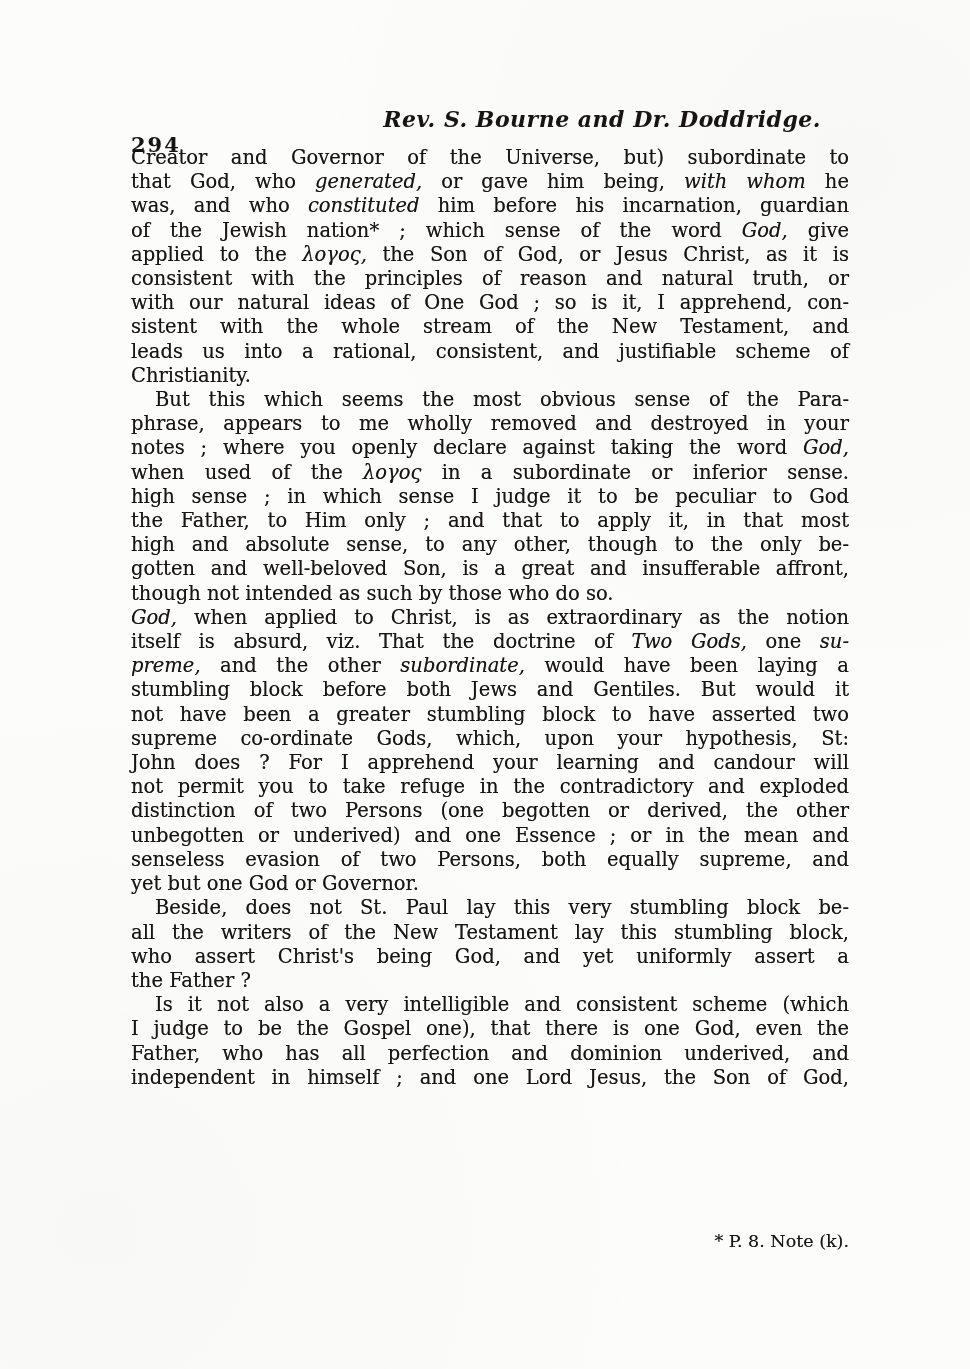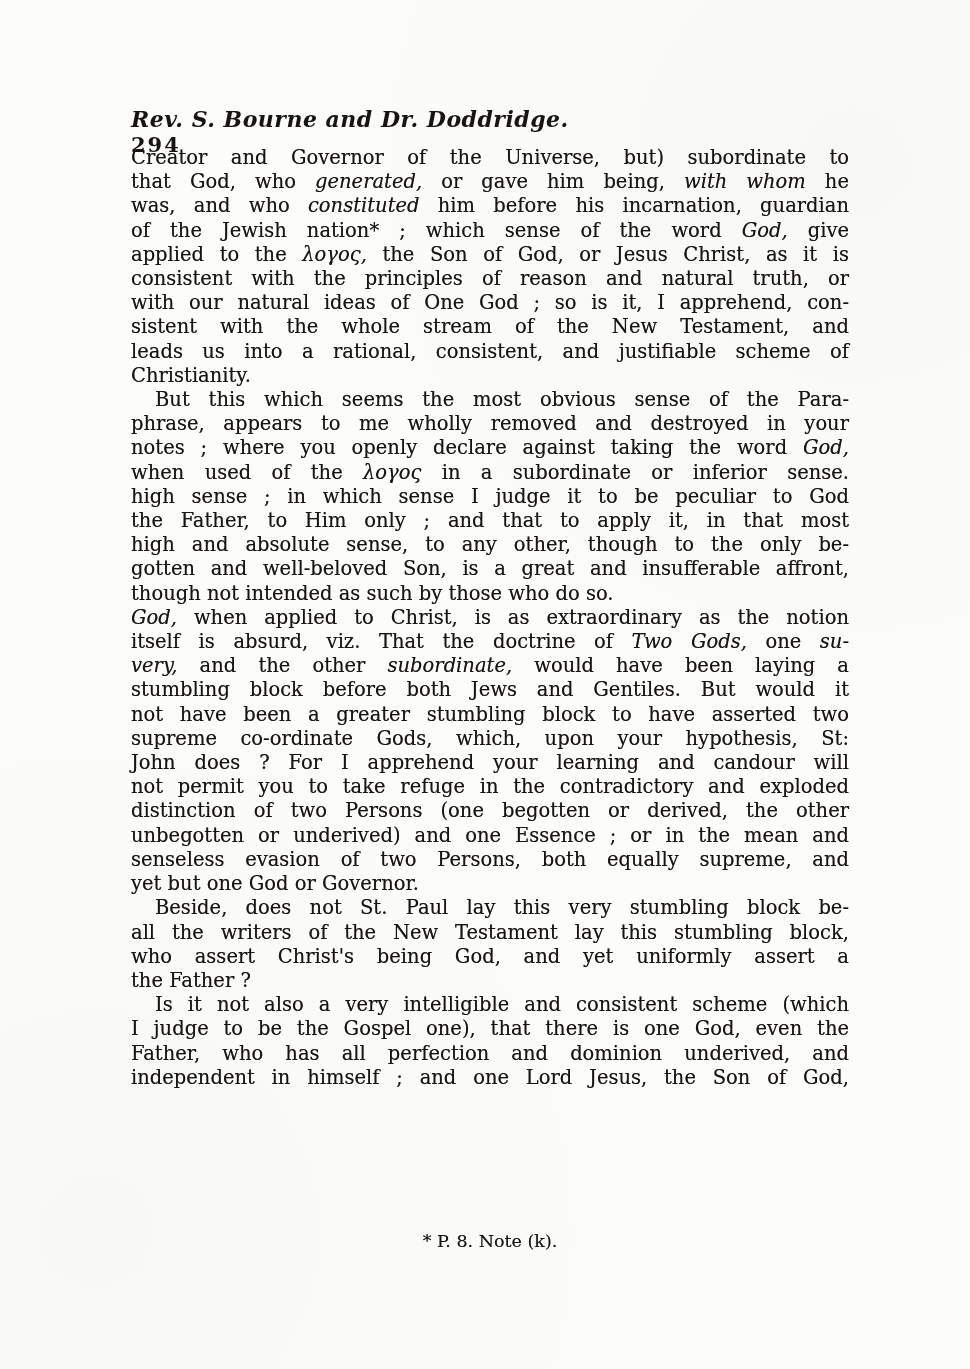--- a/index.html
+++ b/index.html
@@ -30,21 +30,21 @@
     font-size: 21px;
     font-weight: bold;
     letter-spacing: 2px;
     margin-top: 24px;
   }
   .running-head {
     position: absolute;
     left: 131px;
     top: 106px;
     width: 690px;
-    text-align: left;
+    text-align: right;
     font-style: italic;
     font-weight: bold;
     font-size: 22px;
     letter-spacing: 0.5px;
   }
   .page-body {
     position: absolute;
     left: 131px;
     top: 146px;
     width: 718px;
@@ -63,21 +63,21 @@
     text-indent: 24px;
   }
   .it {
     font-style: italic;
   }
   .footnote {
     position: absolute;
     left: 131px;
     top: 1231px;
     width: 718px;
-    text-align: center;
+    text-align: right;
     font-size: 17.5px;
     text-shadow: 0 0 0.5px rgba(20,15,10,0.5);
   }
 </style>
 </head>
 <body>
 
 <div class="scan-page">
 
   <div class="page-number">294</div>
@@ -99,21 +99,21 @@
       <div class="line"><span>phrase, appears to me wholly removed and destroyed in your</span></div>
       <div class="line"><span>notes ; where you openly declare against taking the word </span><span class="it">God,</span></div>
       <div class="line"><span>when used of the </span><span class="it">λογος</span><span> in a subordinate or inferior sense.</span></div>
       <div class="line"><span>high sense ; in which sense I judge it to be peculiar to God</span></div>
       <div class="line"><span>the Father, to Him only ; and that to apply it, in that most</span></div>
       <div class="line"><span>high and absolute sense, to any other, though to the only be-</span></div>
       <div class="line"><span>gotten and well-beloved Son, is a great and insufferable affront,</span></div>
       <div class="line last"><span>though not intended as such by those who do so.</span></div>
       <div class="line"><span class="it">God,</span><span> when applied to Christ, is as extraordinary as the notion</span></div>
       <div class="line"><span>itself is absurd, viz. That the doctrine of </span><span class="it">Two Gods,</span><span> one </span><span class="it">su-</span></div>
-      <div class="line"><span class="it">very,</span><span> and the other </span><span class="it">subordinate,</span><span> would have been laying a</span></div>
+      <div class="line"><span class="it">preme,</span><span> and the other </span><span class="it">subordinate,</span><span> would have been laying a</span></div>
       <div class="line"><span>stumbling block before both Jews and Gentiles.  But would it</span></div>
       <div class="line"><span>not have been a greater stumbling block to have asserted two</span></div>
       <div class="line"><span>supreme co-ordinate Gods, which, upon your hypothesis, St:</span></div>
       <div class="line"><span>John does ?  For I apprehend your learning and candour will</span></div>
       <div class="line"><span>not permit you to take refuge in the contradictory and exploded</span></div>
       <div class="line"><span>distinction of two Persons (one begotten or derived, the other</span></div>
       <div class="line"><span>unbegotten or underived) and one Essence ; or in the mean and</span></div>
       <div class="line"><span>senseless evasion of two Persons, both equally supreme, and</span></div>
       <div class="line last"><span>yet but one God or Governor.</span></div>
       <div class="line indent"><span>Beside, does not St. Paul lay this very stumbling block be-</span></div>

